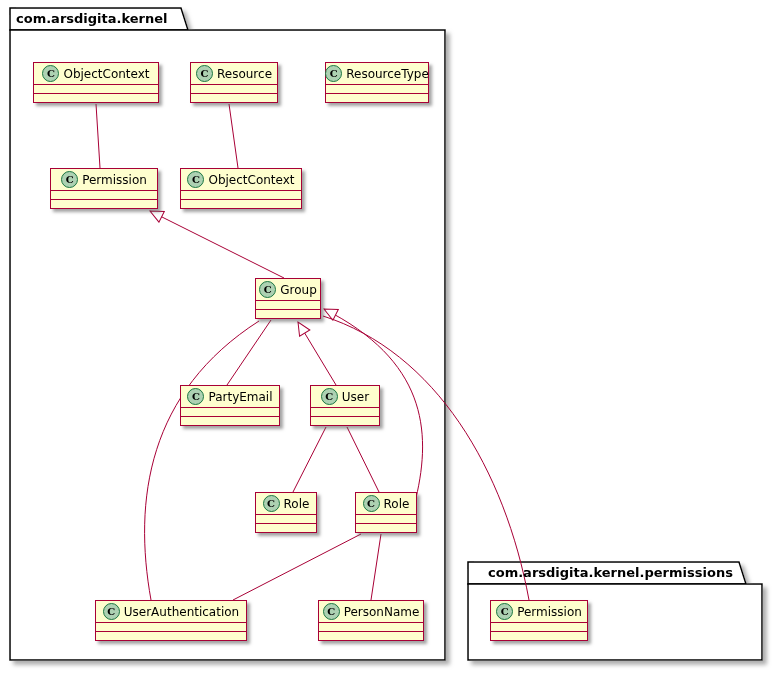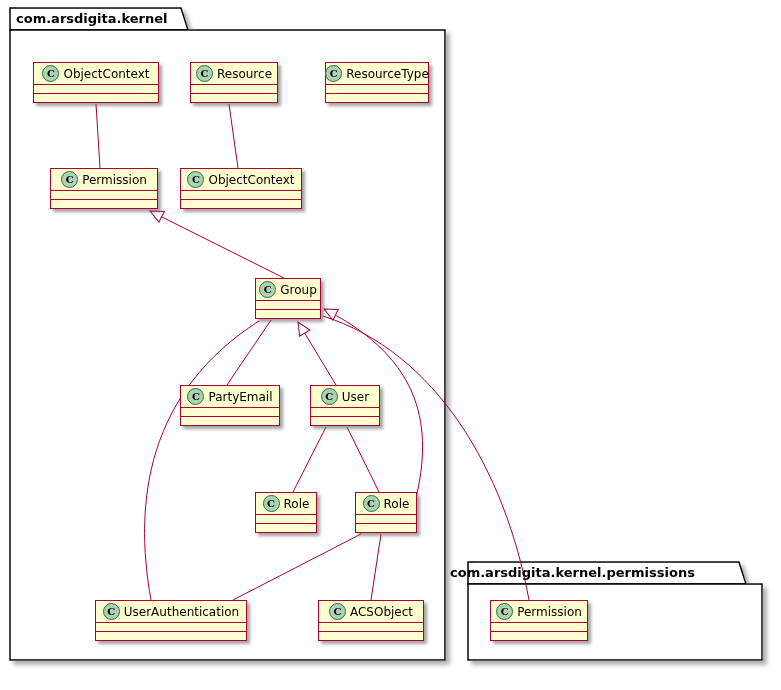--- a/index.html
+++ b/index.html
@@ -53,21 +53,21 @@
       <path d="M347,427 L379,492"></path>
       <path d="M416,498 C432,430 425,360 324,309" marker-end="url(#tri)"></path>
       <path d="M151,600 C133,500 148,392 259,321"></path>
       <path d="M361,534 L233,600"></path>
       <path d="M381,534 L371,600"></path>
       <path d="M529,600 C505,470 436,352 323,316"></path>
     </g>
   </svg>
 
   <div class="pkg-title" style="left:16px;top:11px;">com.arsdigita.kernel</div>
-  <div class="pkg-title" style="left:450px;top:565px;">com.arsdigita.kernel.permissions</div>
+  <div class="pkg-title" style="left:488px;top:565px;">com.arsdigita.kernel.permissions</div>
 
   <div class="uml-class" style="left:33px;top:62px;width:126px;">
     <div class="uml-class-header">
       <span class="c-icon">C</span>
       <span class="uml-class-name">ObjectContext</span>
     </div>
     <div class="uml-compartment fields"></div>
     <div class="uml-compartment methods"></div>
   </div>
 
@@ -157,21 +157,21 @@
       <span class="c-icon">C</span>
       <span class="uml-class-name">UserAuthentication</span>
     </div>
     <div class="uml-compartment fields"></div>
     <div class="uml-compartment methods"></div>
   </div>
 
   <div class="uml-class" style="left:318px;top:600px;width:106px;">
     <div class="uml-class-header">
       <span class="c-icon">C</span>
-      <span class="uml-class-name">ACSObject</span>
+      <span class="uml-class-name">PersonName</span>
     </div>
     <div class="uml-compartment fields"></div>
     <div class="uml-compartment methods"></div>
   </div>
 
   <div class="uml-class" style="left:490px;top:600px;width:98px;">
     <div class="uml-class-header">
       <span class="c-icon">C</span>
       <span class="uml-class-name">Permission</span>
     </div>

